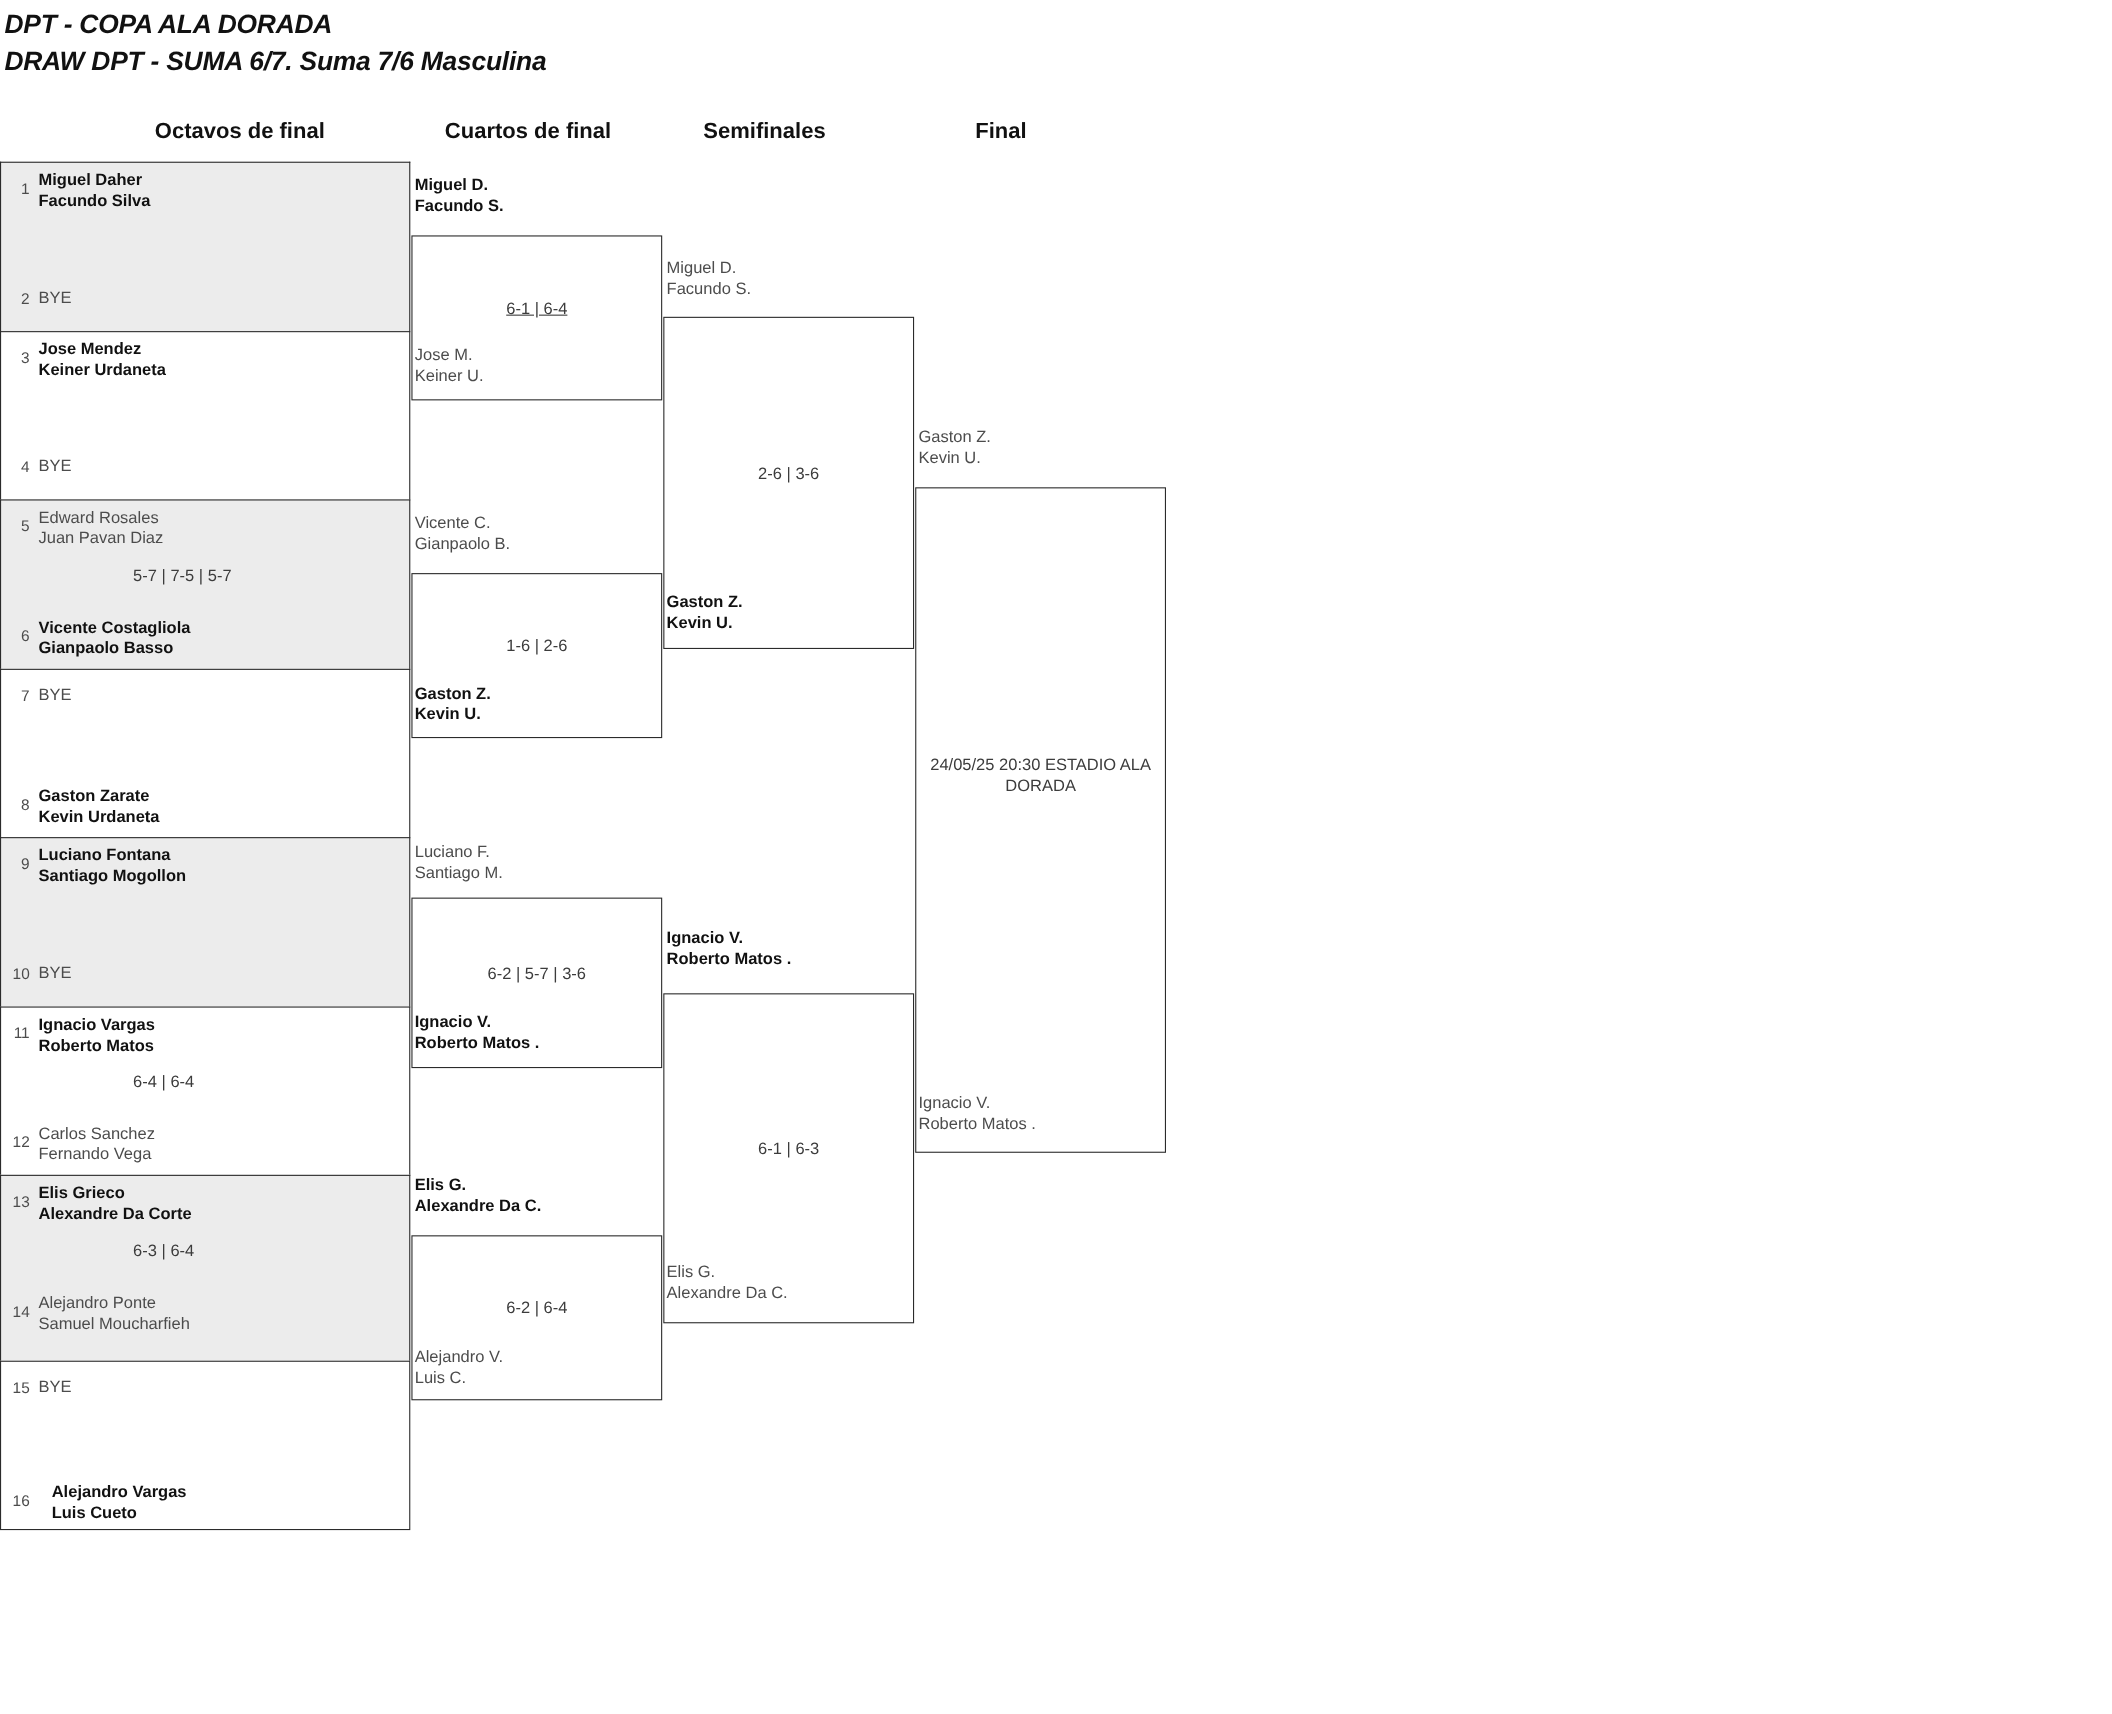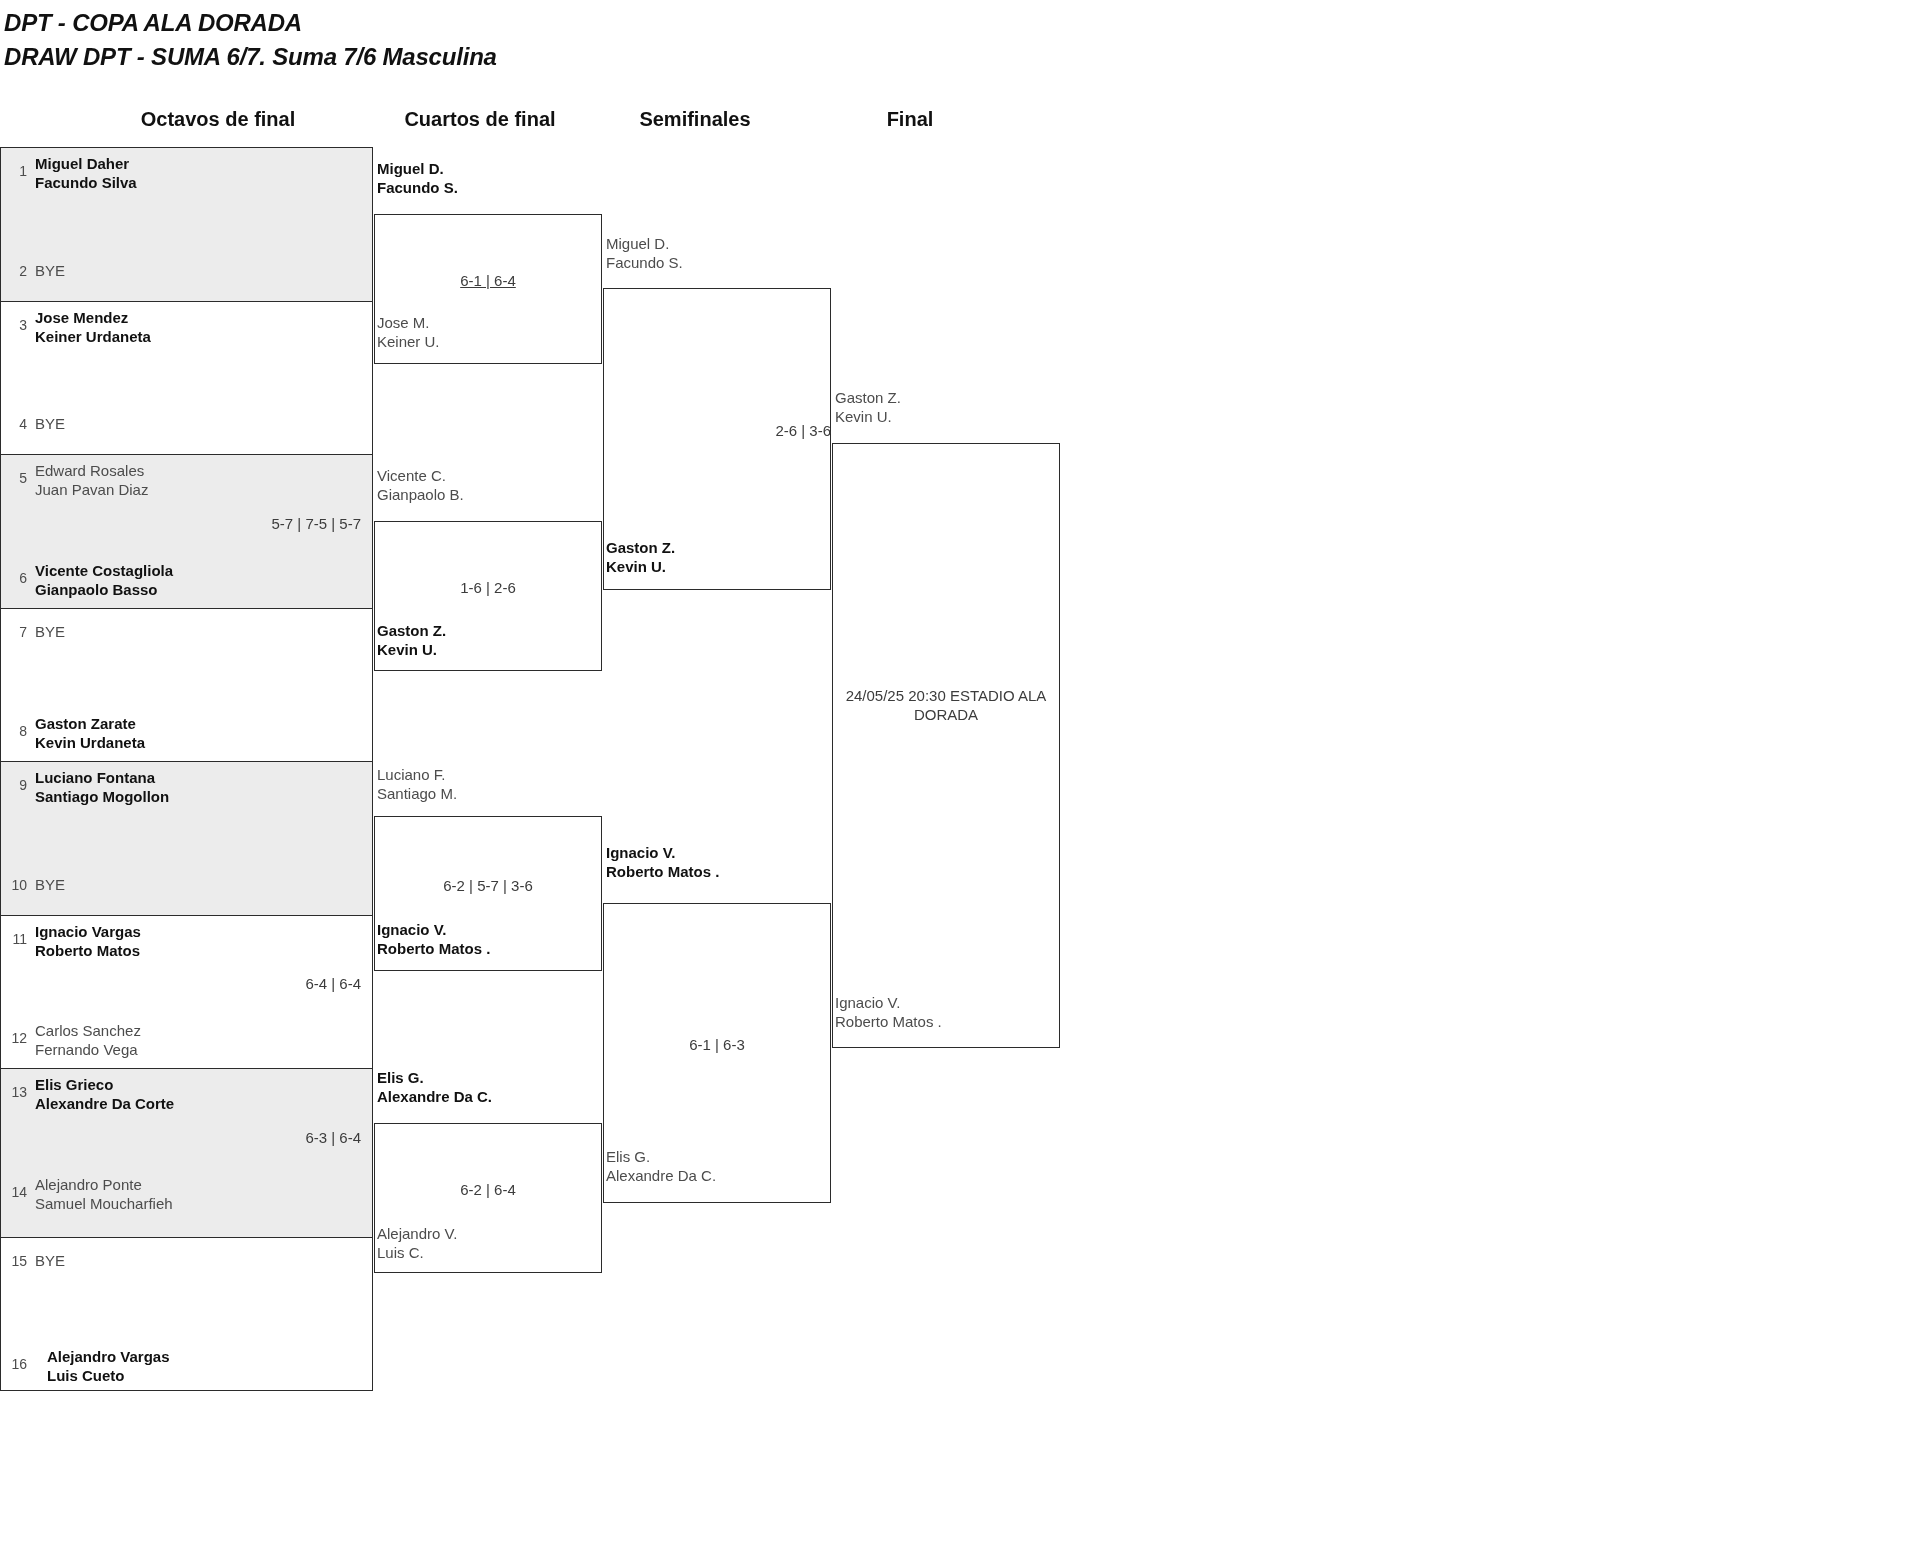--- a/index.html
+++ b/index.html
@@ -79,21 +79,21 @@
     padding-left: 8px;
     font-size: 15px;
     line-height: 19px;
     color: #4c4c4c;
     padding-top: 7px;
   }
   .r1score {
     position: absolute;
     left: 120px;
     width: 240px;
-    text-align: right;
+    text-align: left;
     font-size: 15px;
     line-height: 19px;
     color: #3c3c3c;
     white-space: nowrap;
   }
 
   
   .bbox {
     position: absolute;
     border: 1.2px solid #2b2b2b;
@@ -302,21 +302,21 @@
       <div class="bscore" style="left: 374px; top: 1180px; width: 228px;">6-2 | 6-4</div>
       <div class="bbox" style="left: 603px; top: 288px; width: 228px; height: 302px;"></div>
       <div class="entrant" style="left: 606px; top: 234px;">
         <span class="ln">Miguel D.</span>
         <span class="ln">Facundo S.</span>
       </div>
       <div class="entrant winner" style="left: 606px; top: 538px;">
         <span class="ln">Gaston Z.</span>
         <span class="ln">Kevin U.</span>
       </div>
-      <div class="bscore" style="left: 603px; top: 421px; width: 228px; text-align: right;">2-6 | 3-6</div>
+      <div class="bscore" style="left: 603px; top: 421px; width: 228px;">2-6 | 3-6</div>
       <div class="bbox" style="left: 603px; top: 903px; width: 228px; height: 300px;"></div>
       <div class="entrant winner" style="left: 606px; top: 843px;">
         <span class="ln">Ignacio V.</span>
         <span class="ln">Roberto Matos .</span>
       </div>
       <div class="entrant" style="left: 606px; top: 1147px;">
         <span class="ln">Elis G.</span>
         <span class="ln">Alexandre Da C.</span>
       </div>
       <div class="bscore" style="left: 603px; top: 1035px; width: 228px;">6-1 | 6-3</div>

